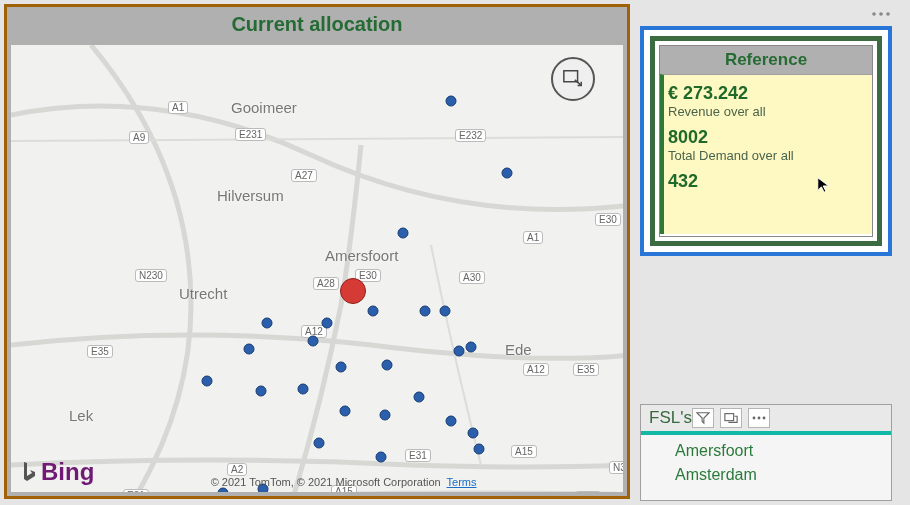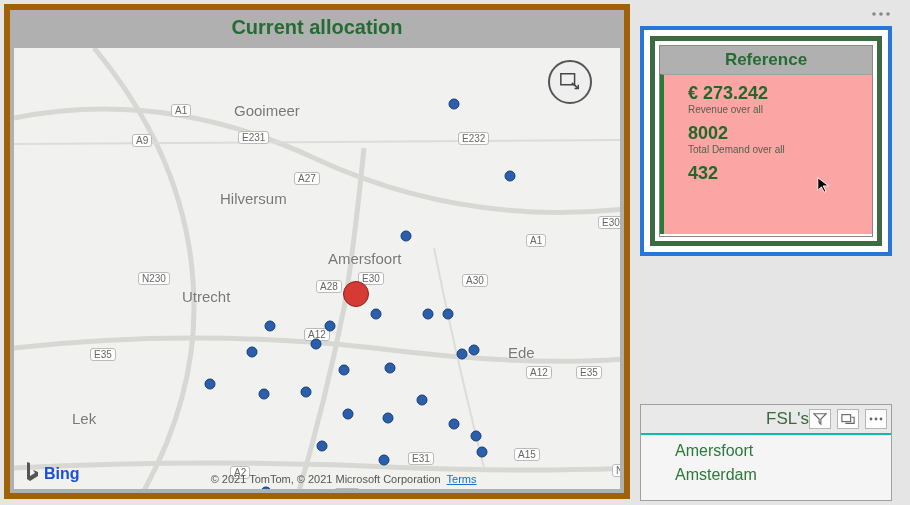--- a/index.html
+++ b/index.html
@@ -17,21 +17,21 @@
       height: 100%;
     }
     
     .map-visual {
       position: absolute;
       left: 4px;
       top: 4px;
       width: 626px;
       height: 495px;
       background: #b0b0b0;
-      border: 6px solid #a16207;
+      border: 3px solid #a16207;
     }
     .map-title {
       width: 100%;
       text-align: center;
       font-size: 20px;
       font-weight: 700;
       color: #256b33;
       padding: 6px 0;
       background: #b0b0b0;
     }
@@ -81,22 +81,22 @@
     .focus-tool {
       position:absolute; right:28px; top:12px;
       width:44px;height:44px;border-radius:50%;
       border:2px solid #555;
       background: #efefef;
       display:flex;align-items:center;justify-content:center;
       cursor:pointer;
     }
     .bing-logo {
       position:absolute; left:10px; bottom:6px;
-      font-size:16px; font-weight:600; color:#1d4ed8;
-      display:flex; align-items:flex-end; gap:4px;
+      font-size:24px; font-weight:600; color:#701a75;
+      display:flex; align-items:center; gap:4px;
     }
     .map-attrib {
       position:absolute; bottom:4px; left:50%; transform:translateX(-40%);
       font-size:11px; color:#555;
     }
     .map-attrib a { color:#1a6ec9; }
     
     .top-menu {
       position:absolute; right:14px; top:4px;
       width:30px;height:20px;
@@ -126,47 +126,47 @@
     }
     .reference-title {
       text-align:center;
       font-size:17px;
       font-weight:700;
       color:#256b33;
       background:#b0b0b0;
       padding:4px 0;
     }
     .kpi-list {
-      background:#fca5a5;
+      background:#fef9c3;
       height: calc(100% - 30px);
-      padding: 8px 8px 4px 24px;
+      padding: 8px 8px 4px 4px;
       border-left: 4px solid #2d7a36;
       border-top:1px solid #a0a0a0;
     }
     .kpi { margin-bottom:8px; }
     .kpi-val { color:#1f6a2a; font-weight:700; font-size:18px; }
-    .kpi-lbl { color:#4a654c; font-size:10px; }
+    .kpi-lbl { color:#4a654c; font-size:13px; }
     
     .fsl-card {
       position:absolute;
       left: 640px;
       top: 404px;
       width: 252px;
       height: 97px;
       border:1px solid #a0a0a0;
       background:#f5f5f5;
     }
     .fsl-header {
       height:30px;
       background:#e9e9e9;
       display:flex;
       align-items:center;
-      justify-content:flex-end;
+      justify-content:flex-start;
       padding:0 4px 0 8px;
-      border-bottom:2px solid #14b8a6;
+      border-bottom:4px solid #14b8a6;
     }
     .fsl-title {
       color:#386a3d; font-size:17px; font-weight:400;
     }
     .fsl-tools { display:flex; gap:6px; }
     .fsl-tool {
       width:22px;height:20px;
       border:1px solid #b5b5b5;
       background:#fff;
       display:flex;align-items:center;justify-content:center;

